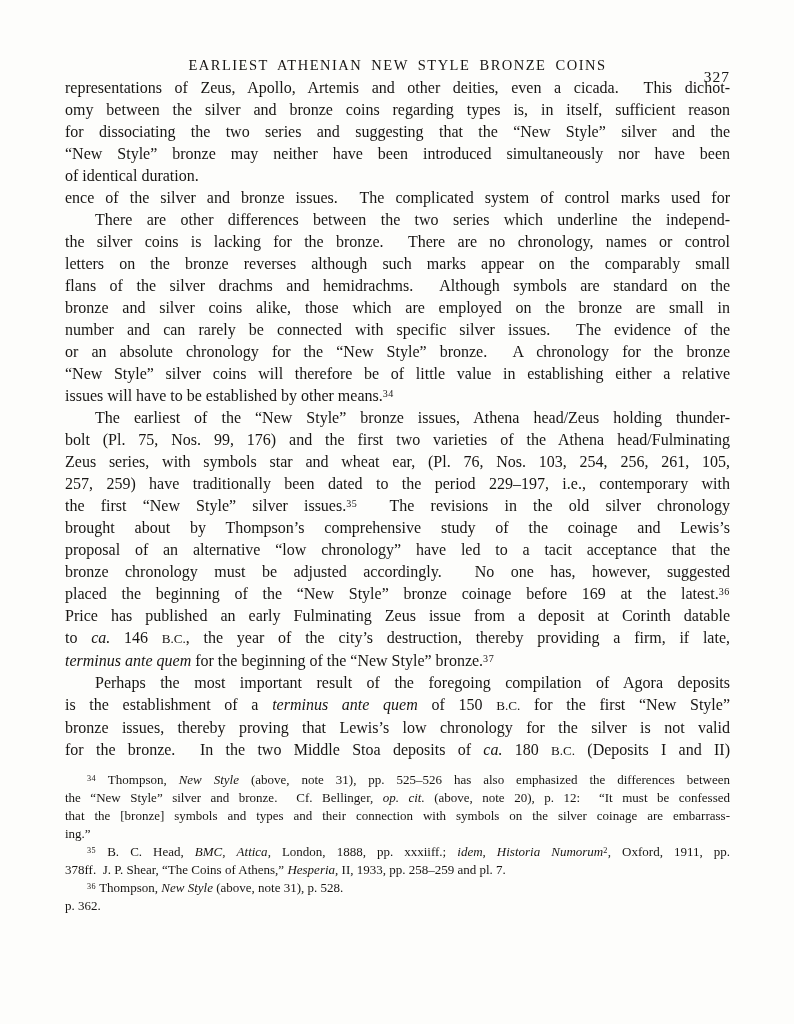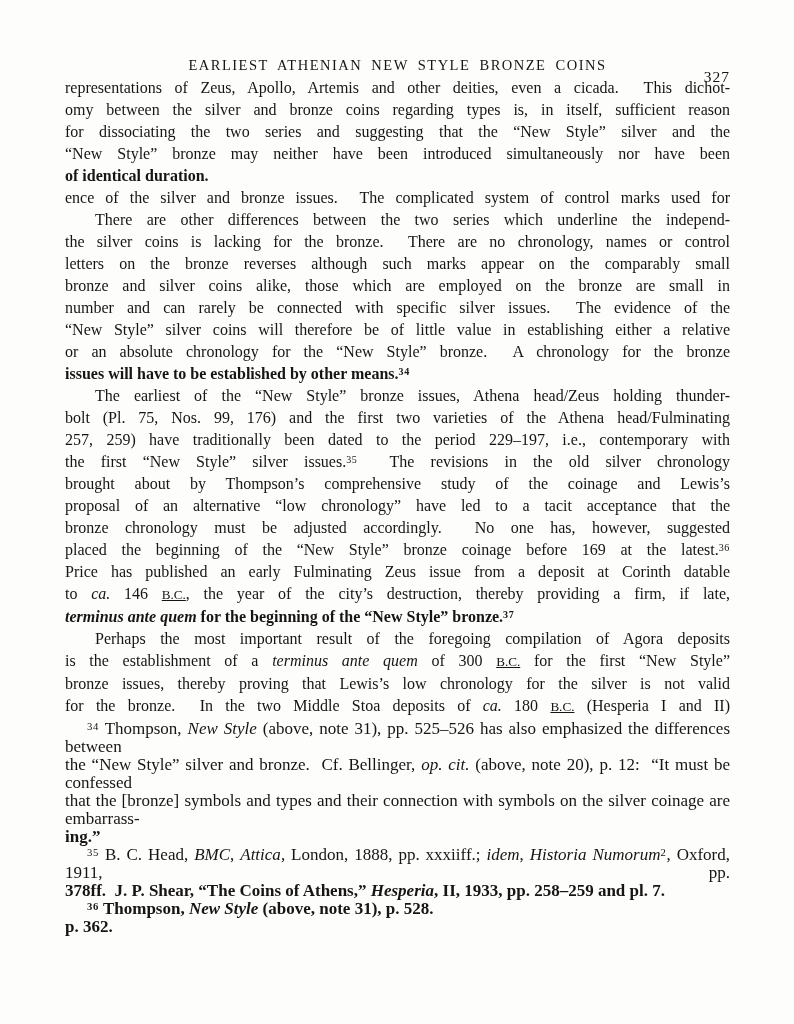--- a/index.html
+++ b/index.html
@@ -41,82 +41,83 @@
     font-size: 16px;
     line-height: 22px;
   }
   .line {
     text-align: justify;
     text-align-last: justify;
     white-space: pre-wrap;
   }
   .line.last {
     text-align-last: left;
-    font-weight: bold;
   }
   .body-text .line.indent {
     text-indent: 30px;
   }
   .footnotes {
-    margin-top: 2px;
-    font-size: 17px;
+    margin-top: 9px;
+    font-size: 13px;
     line-height: 18px;
   }
   .footnotes .line.indent {
     text-indent: 22px;
   }
   .seg-i { font-style: italic; }
   .seg-sup {
     font-size: 0.63em;
     line-height: 0;
     position: relative;
     top: -0.42em;
     letter-spacing: 0.06em;
   }
-  .seg-sc { font-size: 0.82em; text-decoration: underline; }
+  .seg-sc { font-size: 0.82em; }
 </style>
 </head>
 <body>
 
 <div class="page">
   <div class="running-head">
     <span class="head-title">EARLIEST ATHENIAN NEW STYLE BRONZE COINS</span>
     <span class="page-num">327</span>
   </div>
 
   <div class="body-text">
       <div class="line"><span>representations of Zeus, Apollo, Artemis and other deities, even a cicada.  This dichot-</span></div>
       <div class="line"><span>omy between the silver and bronze coins regarding types is, in itself, sufficient reason</span></div>
       <div class="line"><span>for dissociating the two series and suggesting that the “New Style” silver and the</span></div>
       <div class="line"><span>“New Style” bronze may neither have been introduced simultaneously nor have been</span></div>
       <div class="line last"><span>of identical duration.</span></div>
       <div class="line"><span>ence of the silver and bronze issues.  The complicated system of control marks used for</span></div>
       <div class="line indent"><span>There are other differences between the two series which underline the independ-</span></div>
       <div class="line"><span>the silver coins is lacking for the bronze.  There are no chronology, names or control</span></div>
       <div class="line"><span>letters on the bronze reverses although such marks appear on the comparably small</span></div>
+      <div class="line"><span>flans of the silver drachms and hemidrachms.  Although symbols are standard on the</span></div>
       <div class="line"><span>bronze and silver coins alike, those which are employed on the bronze are small in</span></div>
       <div class="line"><span>number and can rarely be connected with specific silver issues.  The evidence of the</span></div>
+      <div class="line"><span>or an absolute chronology for the “New Style” bronze.  A chronology for the bronze</span></div>
       <div class="line"><span>“New Style” silver coins will therefore be of little value in establishing either a relative</span></div>
-      <div class="line"><span>or an absolute chronology for the “New Style” bronze.  A chronology for the bronze</span></div>
       <div class="line last"><span>issues will have to be established by other means.</span><span class="seg-sup">34</span></div>
       <div class="line indent"><span>The earliest of the “New Style” bronze issues, Athena head/Zeus holding thunder-</span></div>
       <div class="line"><span>bolt (Pl. 75, Nos. 99, 176) and the first two varieties of the Athena head/Fulminating</span></div>
+      <div class="line"><span>Zeus series, with symbols star and wheat ear, (Pl. 76, Nos. 103, 254, 256, 261, 105,</span></div>
       <div class="line"><span>257, 259) have traditionally been dated to the period 229–197, i.e., contemporary with</span></div>
       <div class="line"><span>the first “New Style” silver issues.</span><span class="seg-sup">35</span><span>  The revisions in the old silver chronology</span></div>
       <div class="line"><span>brought about by Thompson’s comprehensive study of the coinage and Lewis’s</span></div>
       <div class="line"><span>proposal of an alternative “low chronology” have led to a tacit acceptance that the</span></div>
       <div class="line"><span>bronze chronology must be adjusted accordingly.  No one has, however, suggested</span></div>
       <div class="line"><span>placed the beginning of the “New Style” bronze coinage before 169 at the latest.</span><span class="seg-sup">36</span></div>
       <div class="line"><span>Price has published an early Fulminating Zeus issue from a deposit at Corinth datable</span></div>
       <div class="line"><span>to </span><span class="seg-i">ca.</span><span> 146 </span><span class="seg-sc">B.C.</span><span>, the year of the city’s destruction, thereby providing a firm, if late,</span></div>
       <div class="line last"><span class="seg-i">terminus ante quem</span><span> for the beginning of the “New Style” bronze.</span><span class="seg-sup">37</span></div>
       <div class="line indent"><span>Perhaps the most important result of the foregoing compilation of Agora deposits</span></div>
-      <div class="line"><span>is the establishment of a </span><span class="seg-i">terminus ante quem</span><span> of 300 </span><span class="seg-sc">B.C.</span><span> for the first “New Style”</span></div>
+      <div class="line"><span>is the establishment of a </span><span class="seg-i">terminus ante quem</span><span> of 150 </span><span class="seg-sc">B.C.</span><span> for the first “New Style”</span></div>
       <div class="line"><span>bronze issues, thereby proving that Lewis’s low chronology for the silver is not valid</span></div>
-      <div class="line"><span>for the bronze.  In the two Middle Stoa deposits of </span><span class="seg-i">ca.</span><span> 180 </span><span class="seg-sc">B.C.</span><span> (Hesperia I and II)</span></div>
+      <div class="line"><span>for the bronze.  In the two Middle Stoa deposits of </span><span class="seg-i">ca.</span><span> 180 </span><span class="seg-sc">B.C.</span><span> (Deposits I and II)</span></div>
     </div>
 
   <div class="footnotes">
       <div class="line indent"><span class="seg-sup">34</span><span> Thompson, </span><span class="seg-i">New Style</span><span> (above, note 31), pp. 525–526 has also emphasized the differences between</span></div>
       <div class="line"><span>the “New Style” silver and bronze.  Cf. Bellinger, </span><span class="seg-i">op. cit.</span><span> (above, note 20), p. 12:  “It must be confessed</span></div>
       <div class="line"><span>that the [bronze] symbols and types and their connection with symbols on the silver coinage are embarrass-</span></div>
       <div class="line last"><span>ing.”</span></div>
       <div class="line indent"><span class="seg-sup">35</span><span> B. C. Head, </span><span class="seg-i">BMC</span><span>, </span><span class="seg-i">Attica</span><span>, London, 1888, pp. xxxiiff.; </span><span class="seg-i">idem</span><span>, </span><span class="seg-i">Historia Numorum</span><span class="seg-sup">2</span><span>, Oxford, 1911, pp.</span></div>
       <div class="line last"><span>378ff.  J. P. Shear, “The Coins of Athens,” </span><span class="seg-i">Hesperia</span><span>, II, 1933, pp. 258–259 and pl. 7.</span></div>
       <div class="line indent last"><span class="seg-sup">36</span><span> Thompson, </span><span class="seg-i">New Style</span><span> (above, note 31), p. 528.</span></div>

